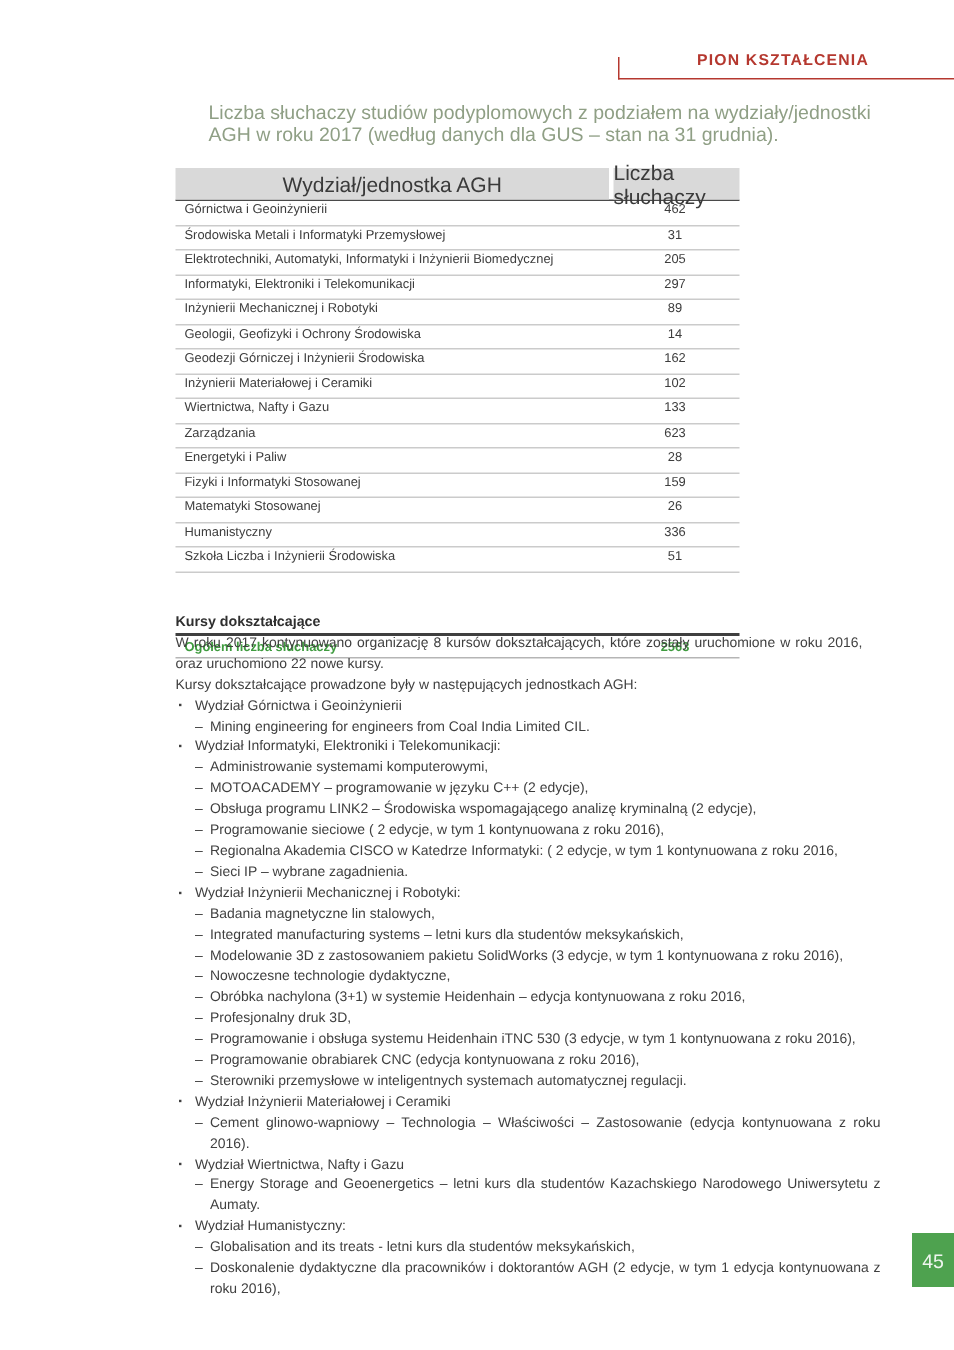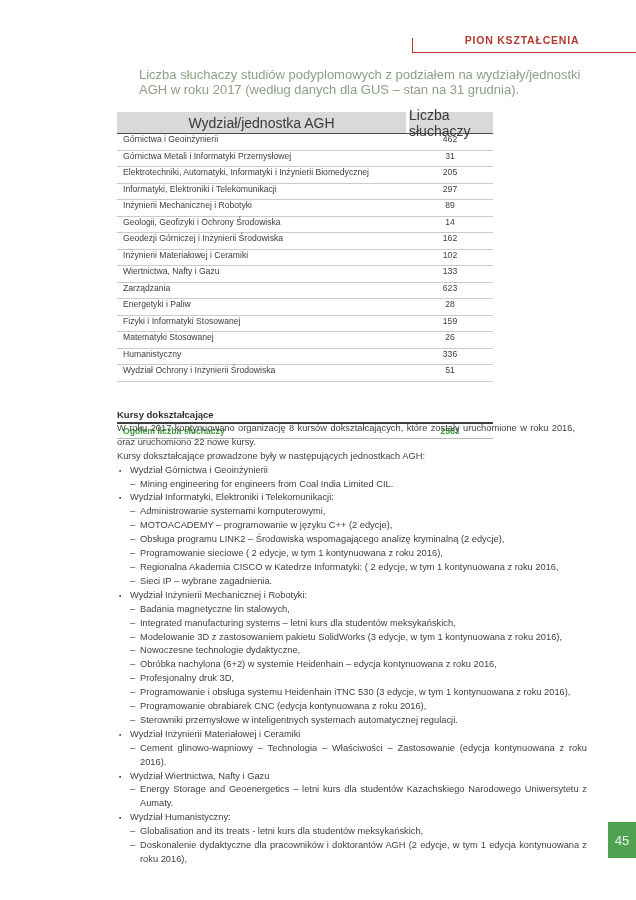--- a/index.html
+++ b/index.html
@@ -77,21 +77,21 @@
     <div class="thead">
       <div class="th name">Wydział/jednostka AGH</div>
       <div class="th value">Liczba słuchaczy</div>
     </div>
     <div class="tbody">
         <div class="trow">
           <div class="tcell name">Górnictwa i Geoinżynierii</div>
           <div class="tcell value">462</div>
         </div>
         <div class="trow">
-          <div class="tcell name">Górnictwa Metali i Informatyki Przemysłowej</div>
+          <div class="tcell name">Środowiska Metali i Informatyki Przemysłowej</div>
           <div class="tcell value">31</div>
         </div>
         <div class="trow">
           <div class="tcell name">Elektrotechniki, Automatyki, Informatyki i Inżynierii Biomedycznej</div>
           <div class="tcell value">205</div>
         </div>
         <div class="trow">
           <div class="tcell name">Informatyki, Elektroniki i Telekomunikacji</div>
           <div class="tcell value">297</div>
         </div>
@@ -129,21 +129,21 @@
         </div>
         <div class="trow">
           <div class="tcell name">Matematyki Stosowanej</div>
           <div class="tcell value">26</div>
         </div>
         <div class="trow">
           <div class="tcell name">Humanistyczny</div>
           <div class="tcell value">336</div>
         </div>
         <div class="trow">
-          <div class="tcell name">Wydział Ochrony i Inżynierii Środowiska</div>
+          <div class="tcell name">Szkoła Liczba i Inżynierii Środowiska</div>
           <div class="tcell value">51</div>
         </div>
       </div>
     <div class="total-row">
       <div class="label">Ogółem liczba słuchaczy</div>
       <div class="value">2563</div>
     </div>
   </div>
 
   <div class="courses">
@@ -202,21 +202,21 @@
         <div class="sub-item">
           <span class="sub-dash">–</span>
           <span class="sub-text">Modelowanie 3D z zastosowaniem pakietu SolidWorks (3 edycje, w tym 1 kontynuowana z roku 2016),</span>
         </div>
         <div class="sub-item">
           <span class="sub-dash">–</span>
           <span class="sub-text">Nowoczesne technologie dydaktyczne,</span>
         </div>
         <div class="sub-item">
           <span class="sub-dash">–</span>
-          <span class="sub-text">Obróbka nachylona (6+2) w systemie Heidenhain – edycja kontynuowana z roku 2016,</span>
+          <span class="sub-text">Obróbka nachylona (3+1) w systemie Heidenhain – edycja kontynuowana z roku 2016,</span>
         </div>
         <div class="sub-item">
           <span class="sub-dash">–</span>
           <span class="sub-text">Profesjonalny druk 3D,</span>
         </div>
         <div class="sub-item">
           <span class="sub-dash">–</span>
           <span class="sub-text">Programowanie i obsługa systemu Heidenhain iTNC 530 (3 edycje, w tym 1 kontynuowana z roku 2016),</span>
         </div>
         <div class="sub-item">

